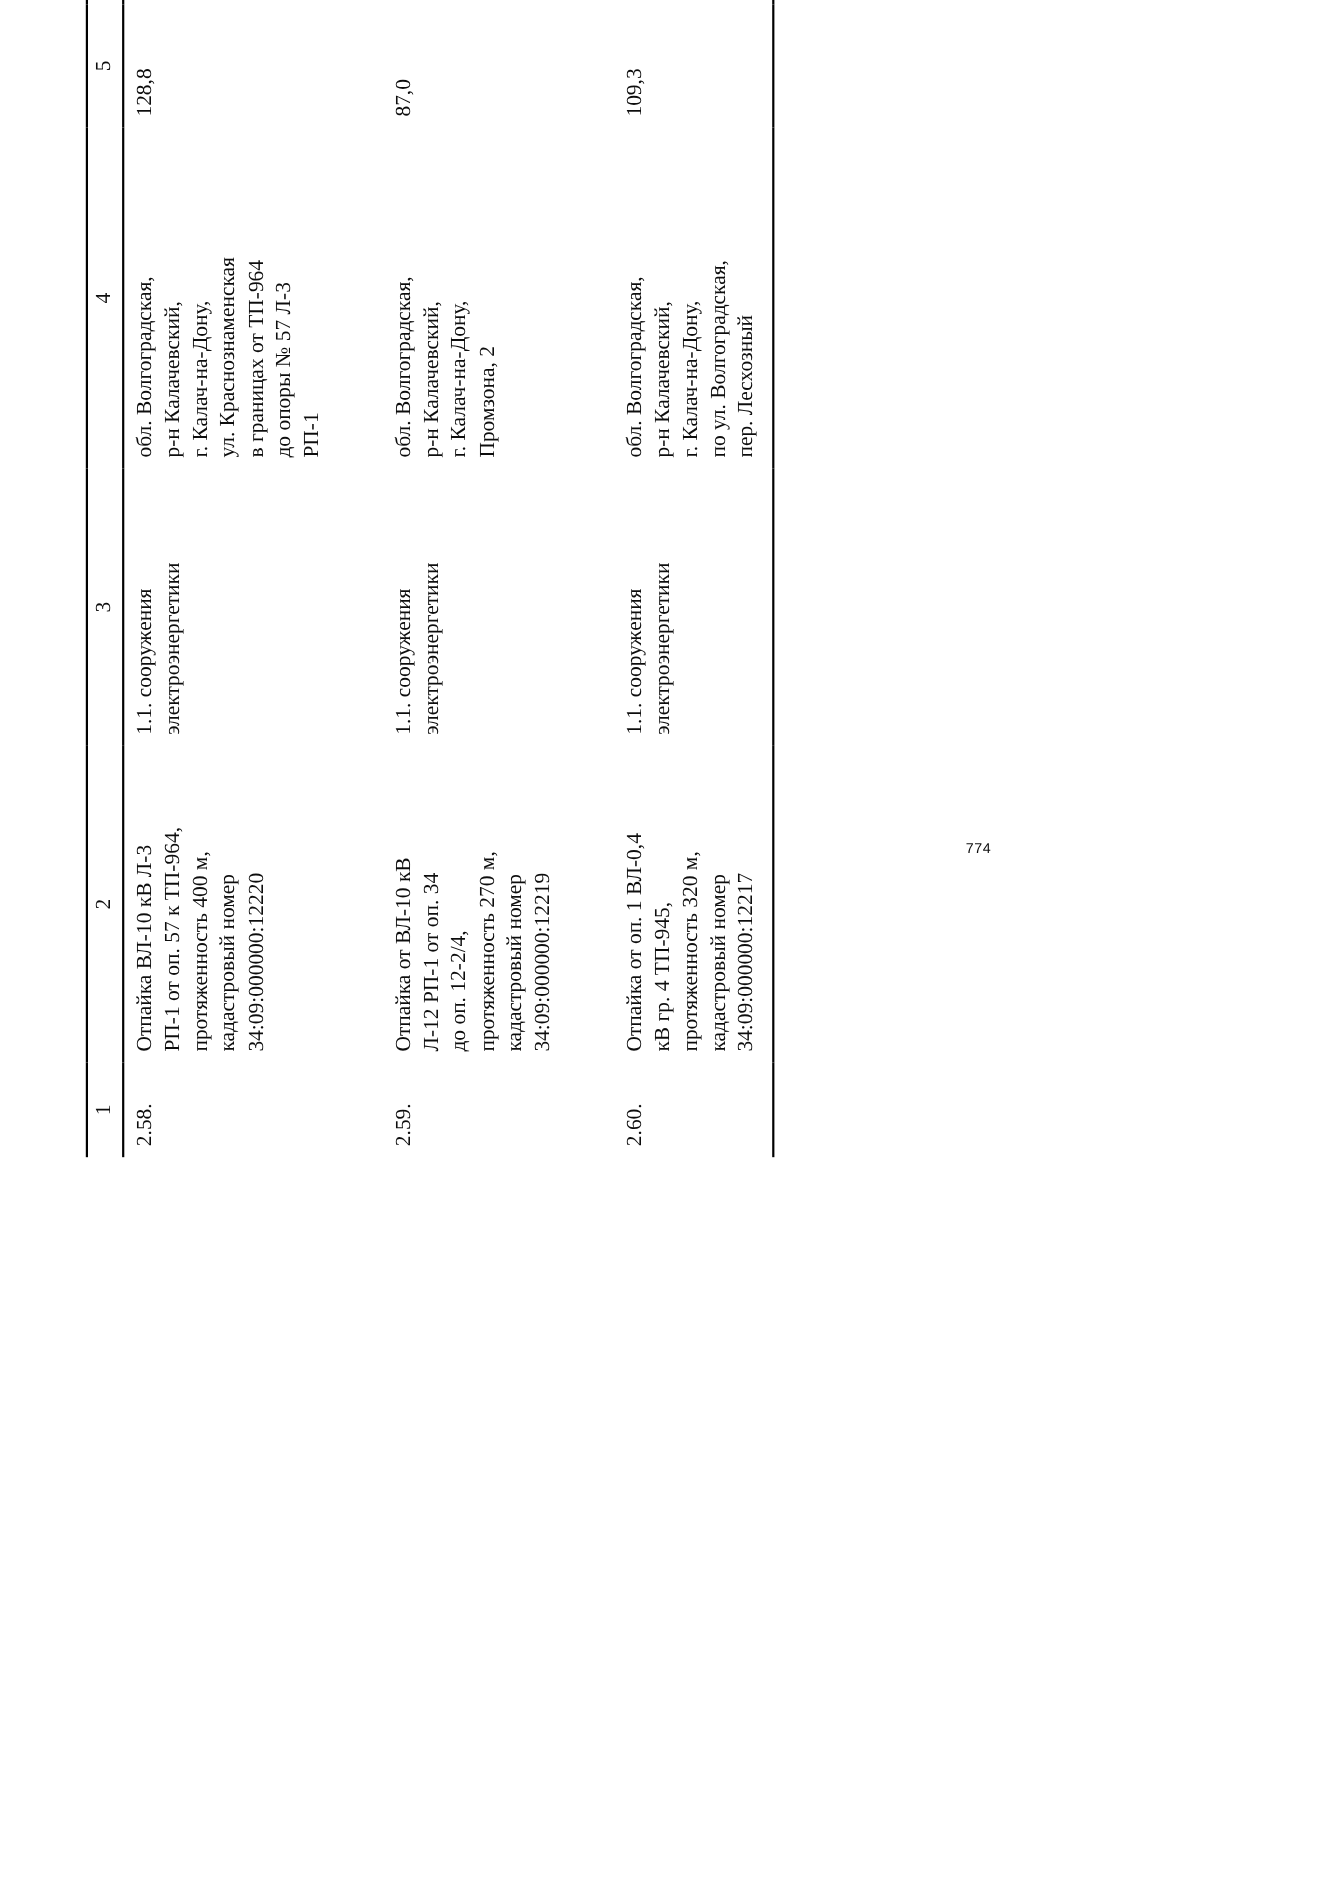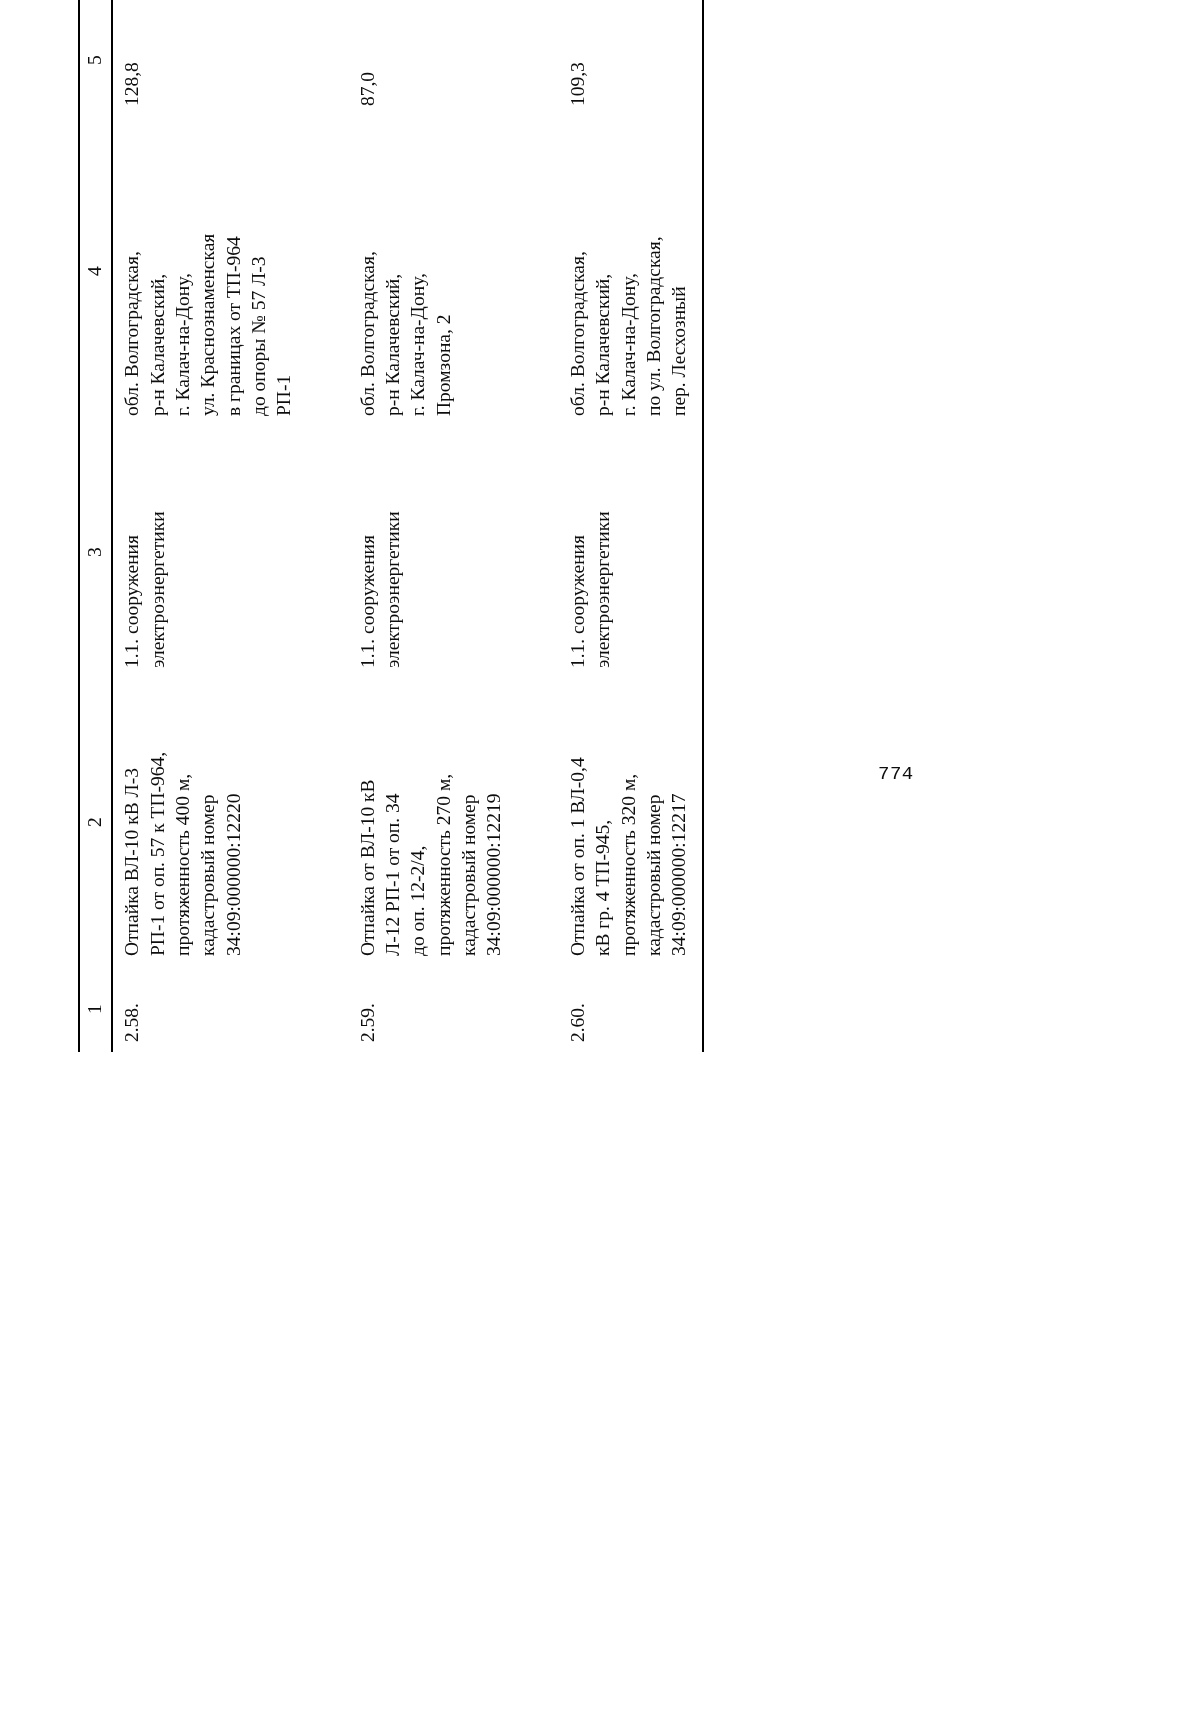--- a/index.html
+++ b/index.html
@@ -14,23 +14,23 @@
     font-family: "Liberation Serif", serif;
     color: #0d0d0d;
     overflow: hidden;
   }
 
   
   .page-number {
     position: absolute;
     top: 763px;
     left: 878px;
-    font-size: 19px;
+    font-size: 13px;
     letter-spacing: 0.5px;
-    font-family: Liberation Mono, monospace;
+    font-family: Liberation Sans, sans-serif;
   }
 
   
   .rotated-wrap {
     position: absolute;
     top: 0;
     left: 0;
     width: 1714px;
     height: 1200px;
     transform: rotate(-90deg);

